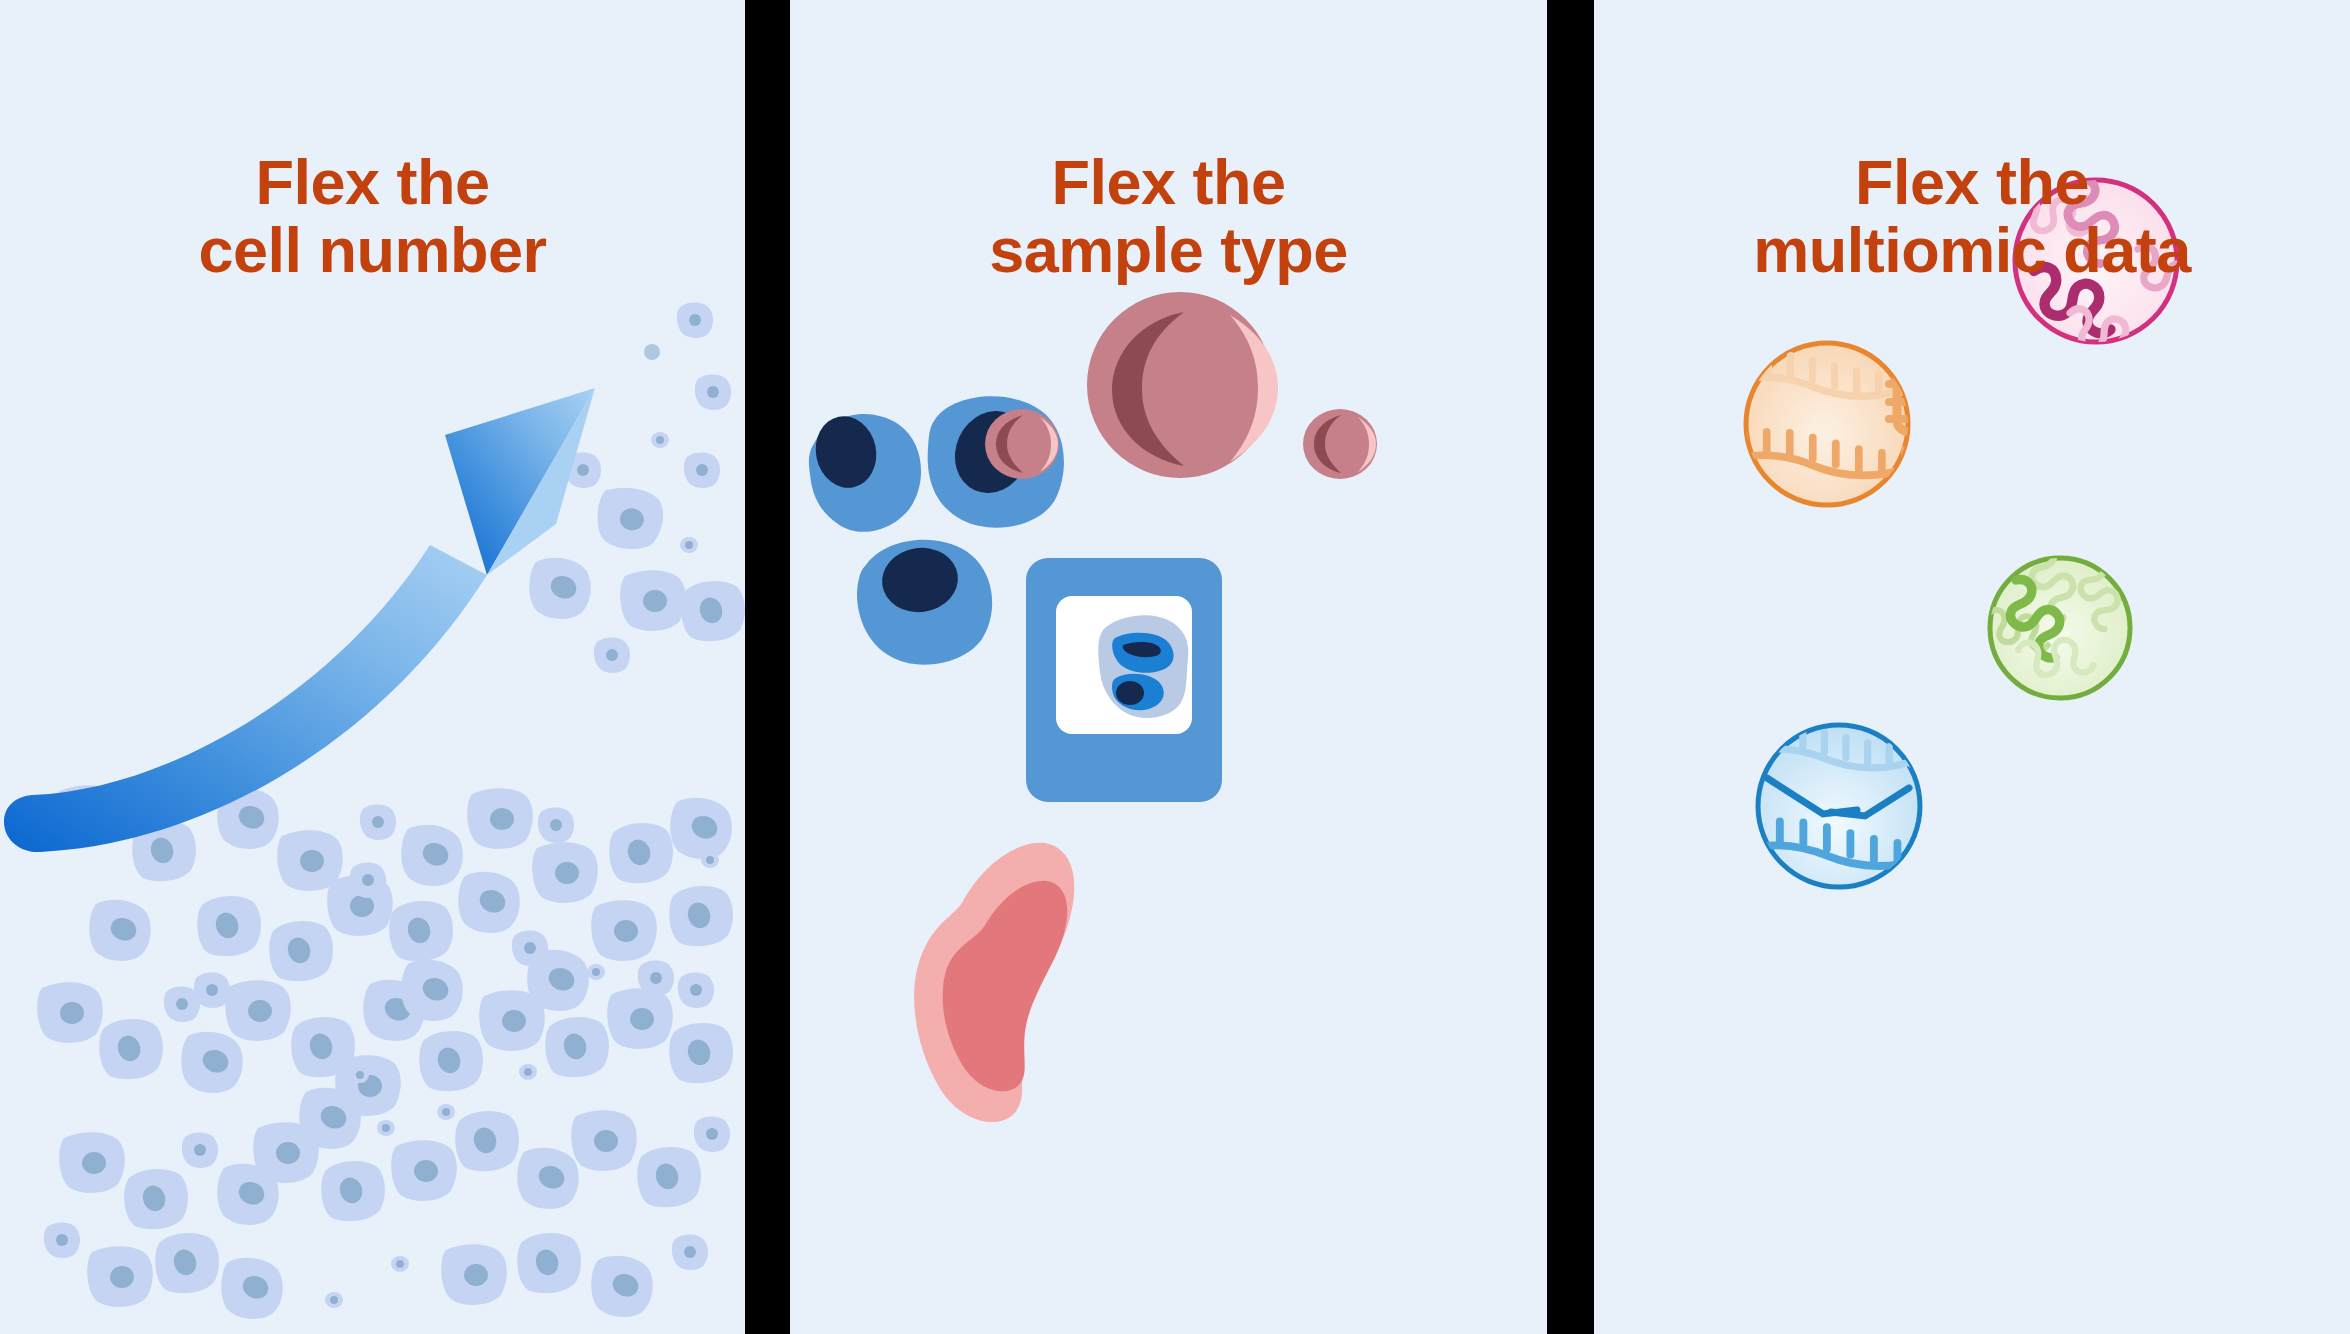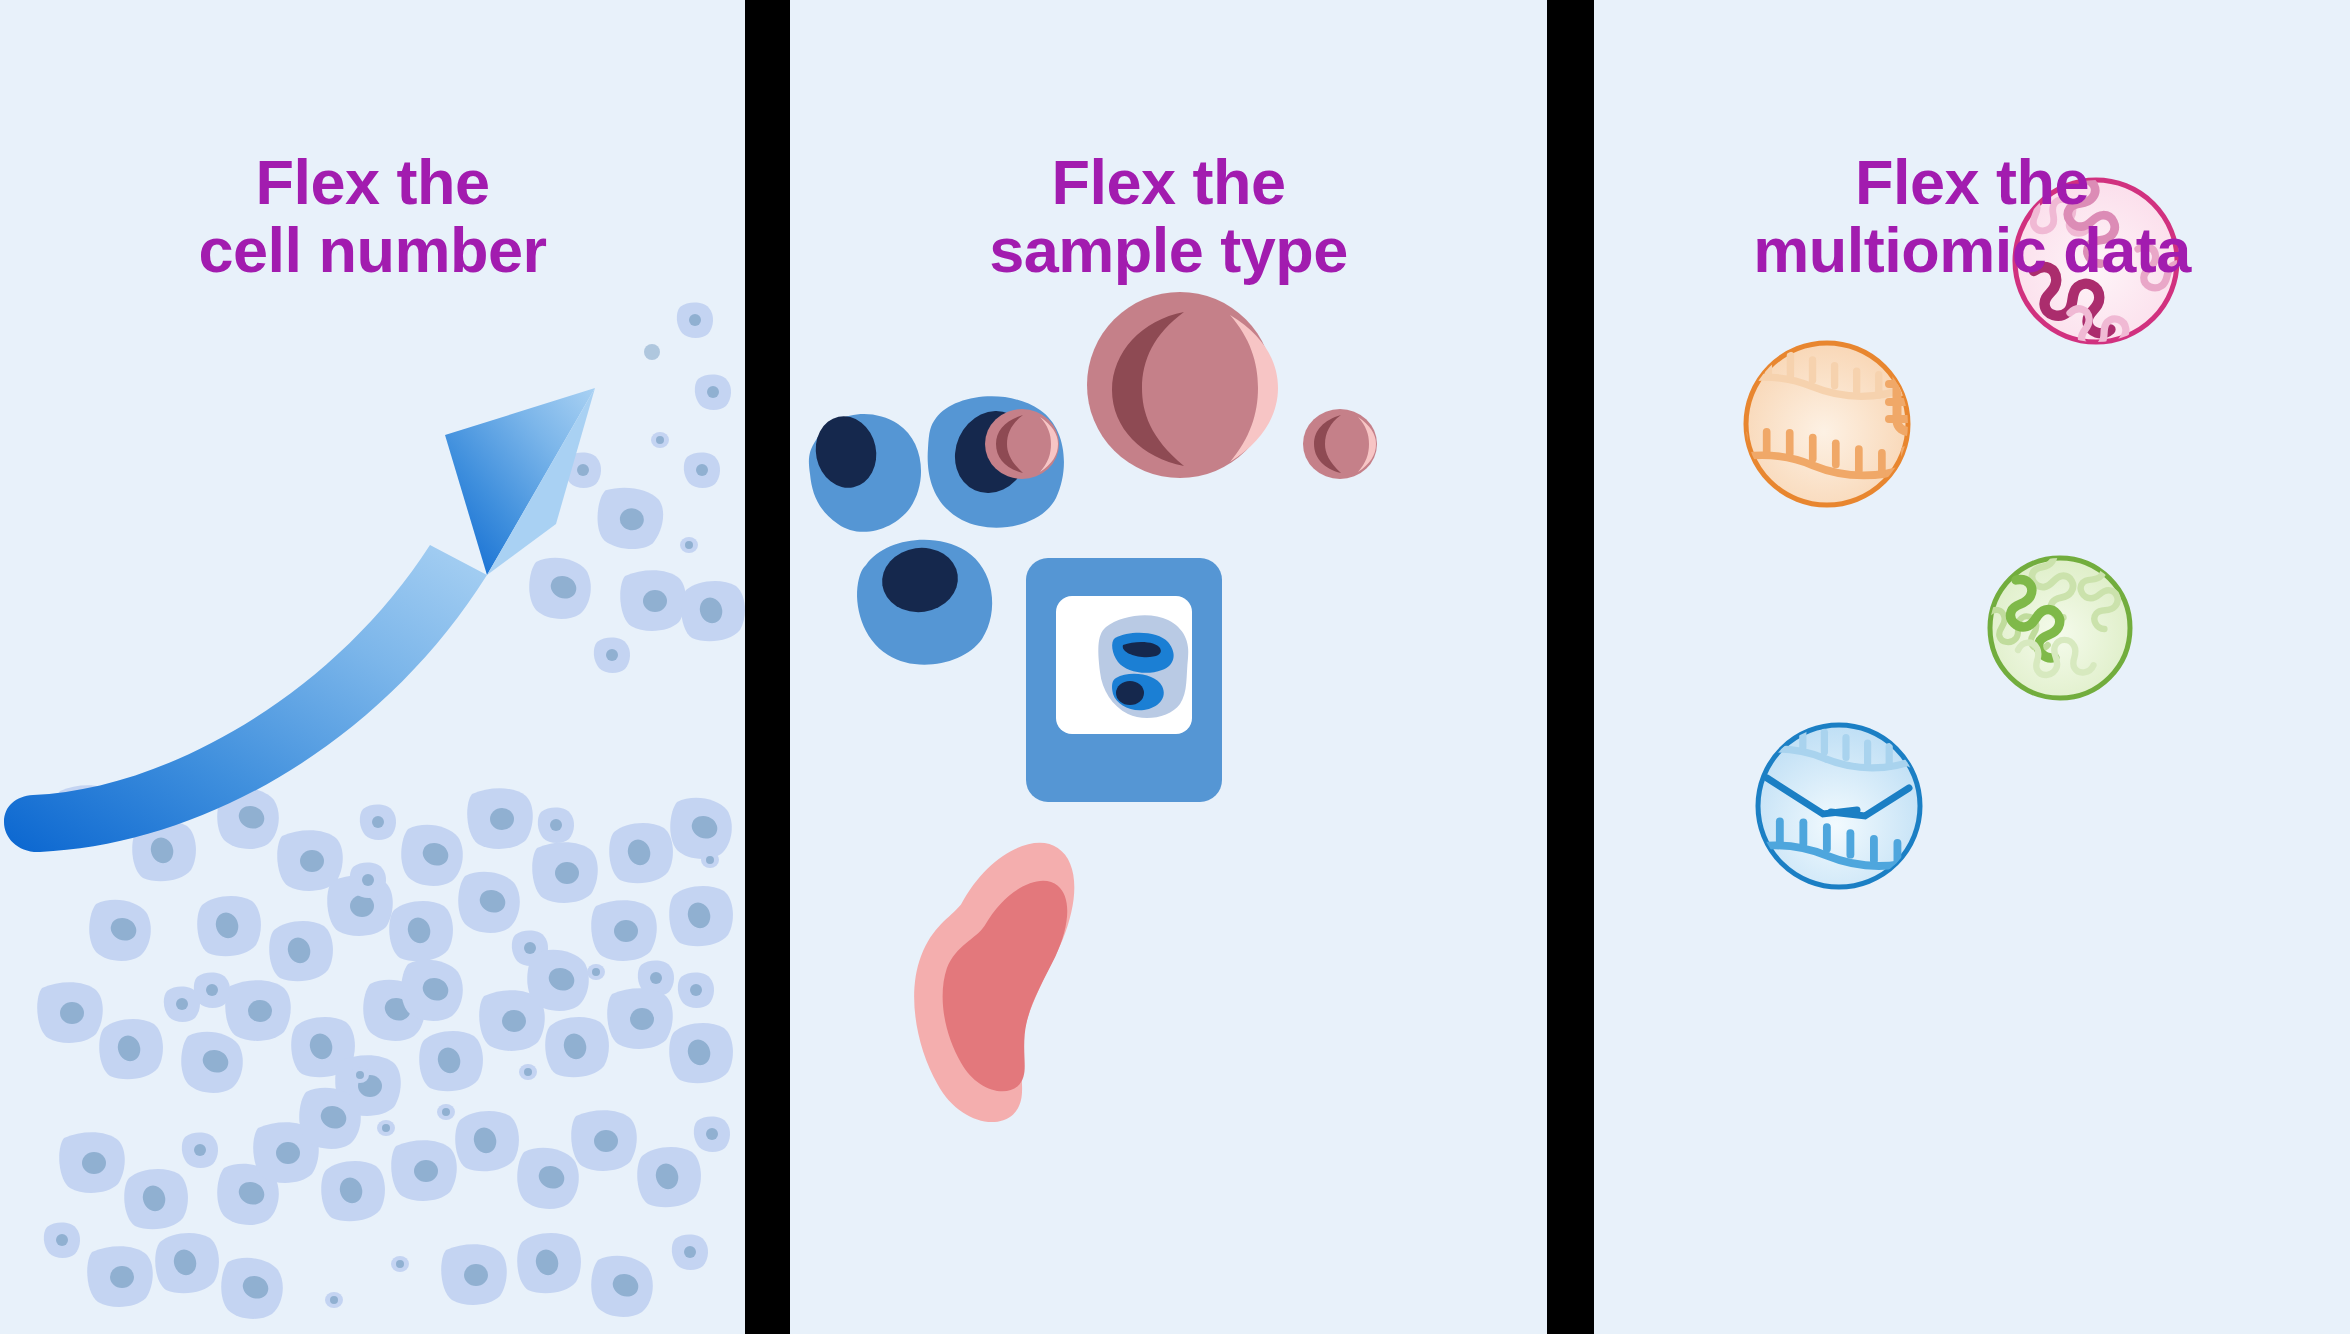--- a/index.html
+++ b/index.html
@@ -36,21 +36,21 @@
     background: #000000;
   }
   #divider-1 { left: 745px; width: 45px; }
   #divider-2 { left: 1547px; width: 47px; }
 
   .panel-title {
     position: absolute;
     left: 0;
     right: 0;
     text-align: center;
-    color: #a21caf;
+    color: #c2410c;
     font-weight: 700;
     font-size: 63px;
     line-height: 1.08;
     letter-spacing: -0.5px;
     white-space: pre-line;
     user-select: none;
   }
   #title-cell-number { top: 148px; }
   #title-sample-type { top: 148px; }
   #title-multiomic   { top: 148px; }

